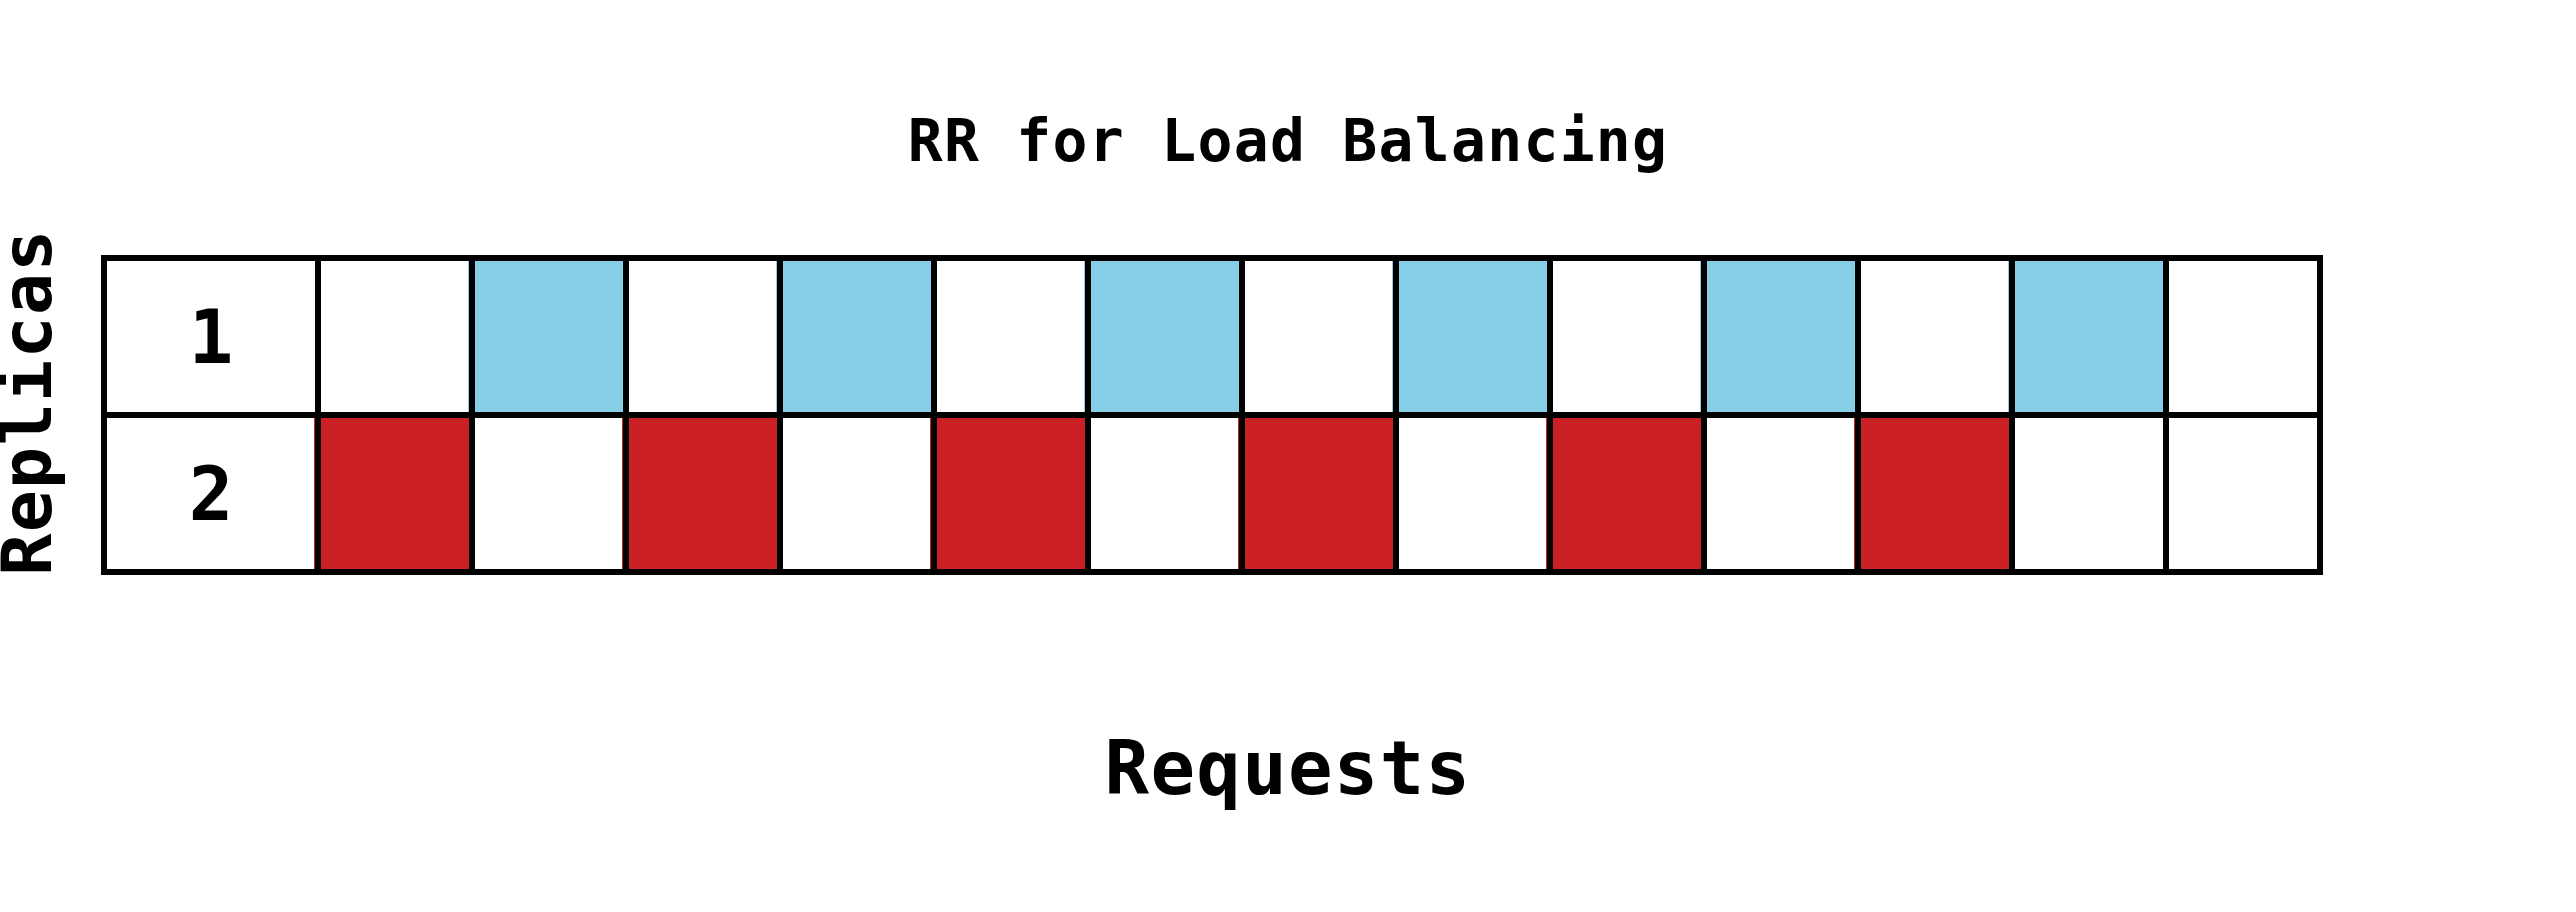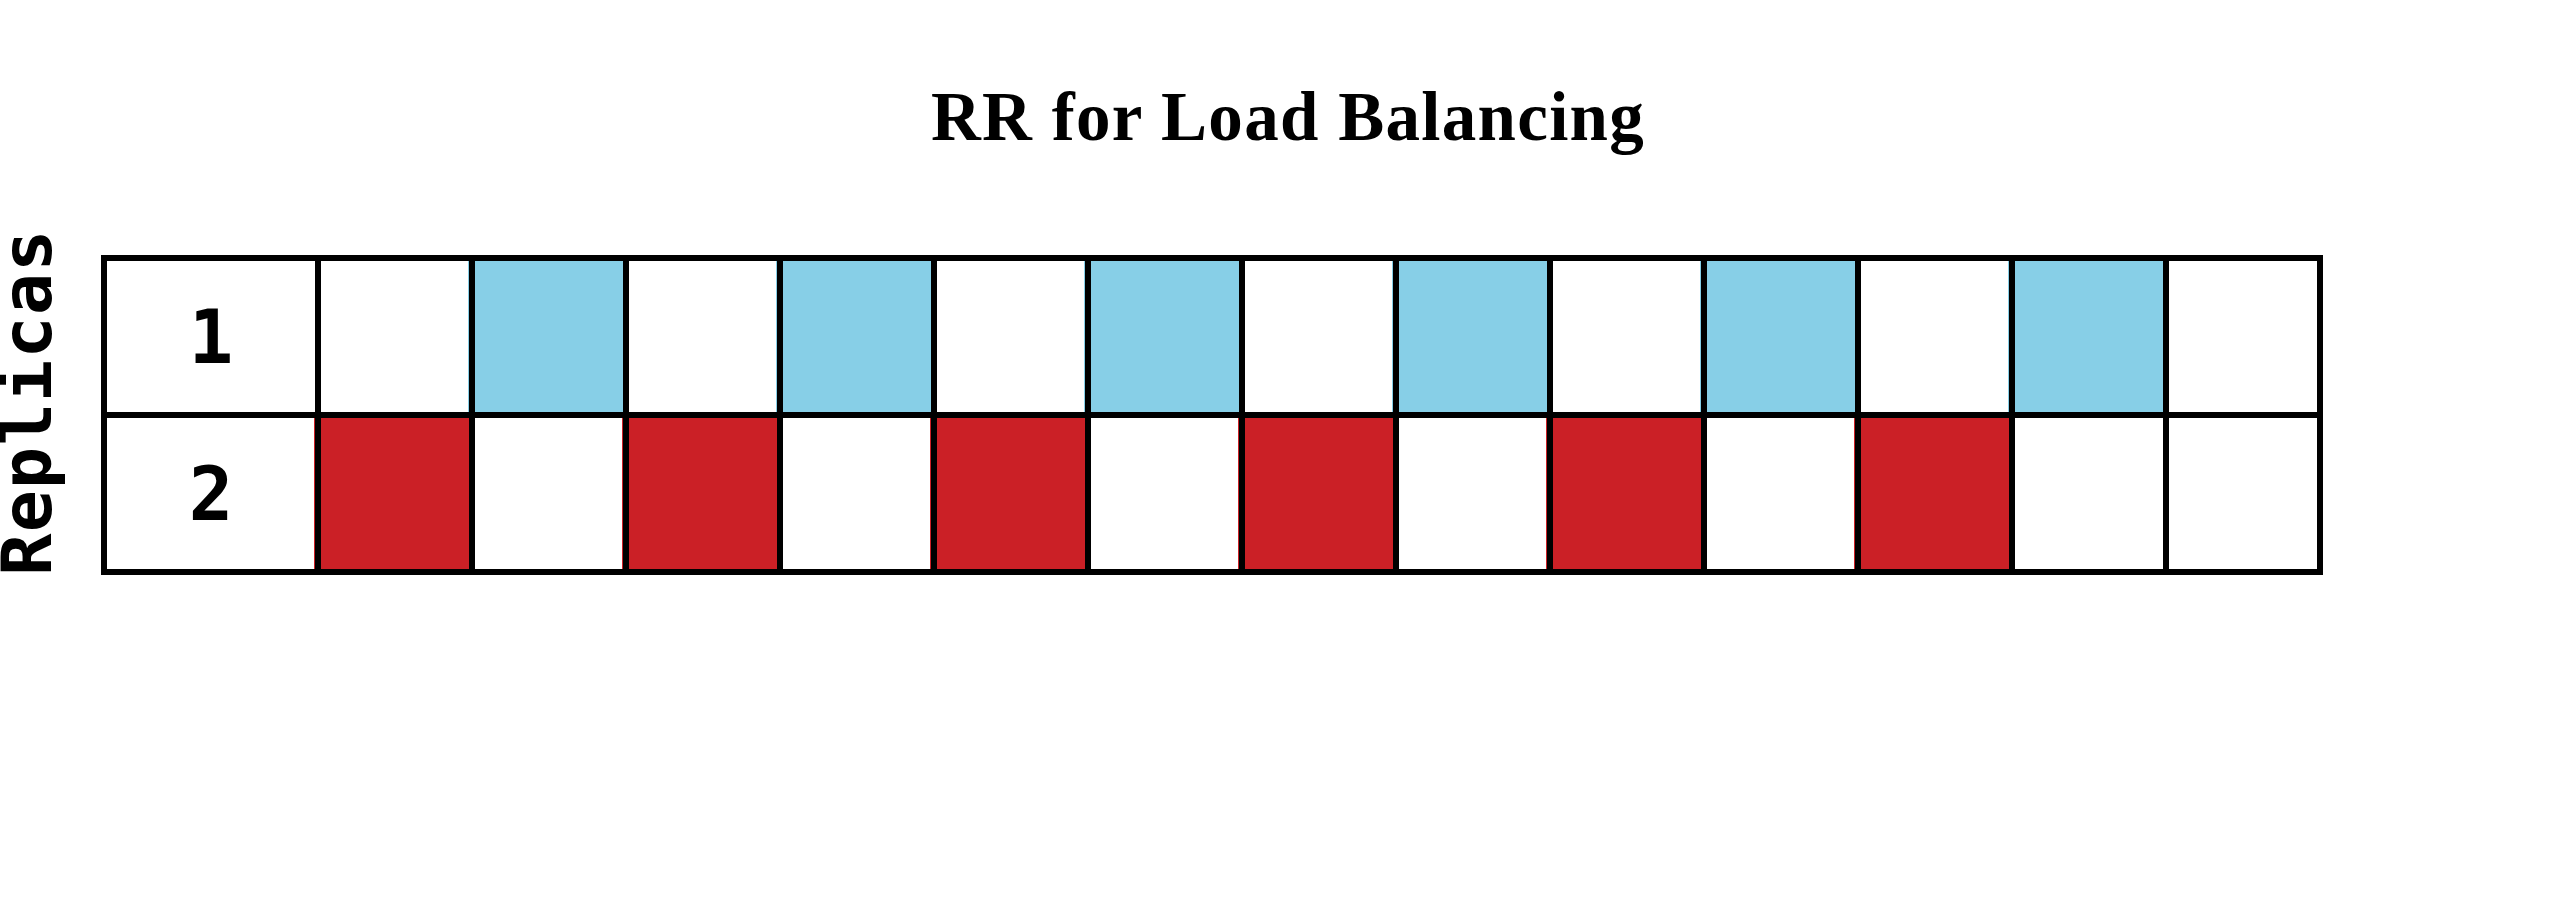--- a/index.html
+++ b/index.html
@@ -11,27 +11,26 @@
     font-family: "Menlo", "Consolas", "DejaVu Sans Mono", "Courier New", monospace;
   }
   .canvas {
     position: relative;
     width: 2576px;
     height: 912px;
   }
   
   .title {
     position: absolute;
-    top: 78px;
+    top: 107px;
     left: 50%;
     transform: translateX(-50%);
-    font-size: 69px;
+    font-size: 58px;
     font-weight: 700;
     letter-spacing: 1.3px;
-    font-family: Liberation Serif, serif;
   }
   
   .xlabel {
     position: absolute;
     bottom: 101px;
     left: 50%;
     transform: translateX(-50%);
     font-size: 74px;
     font-weight: 700;
     letter-spacing: 1.3px;
@@ -79,20 +78,21 @@
   }
   .blue .block  { background: #87cfe7; }
   .red  .block  { background: #cb2026; }
 </style>
 </head>
 <body>
 
 <div class="canvas">
 
   <div class="title">RR for Load Balancing</div>
+  <div class="xlabel">Requests</div>
   <div class="ylabel">Replicas</div>
 
   <table class="grid">
 
     <tbody>
         <tr>
       <td class="rowlabel">1</td>
       <td class="cell"></td>
       <td class="cell blue">
             <span class="block"></span>

